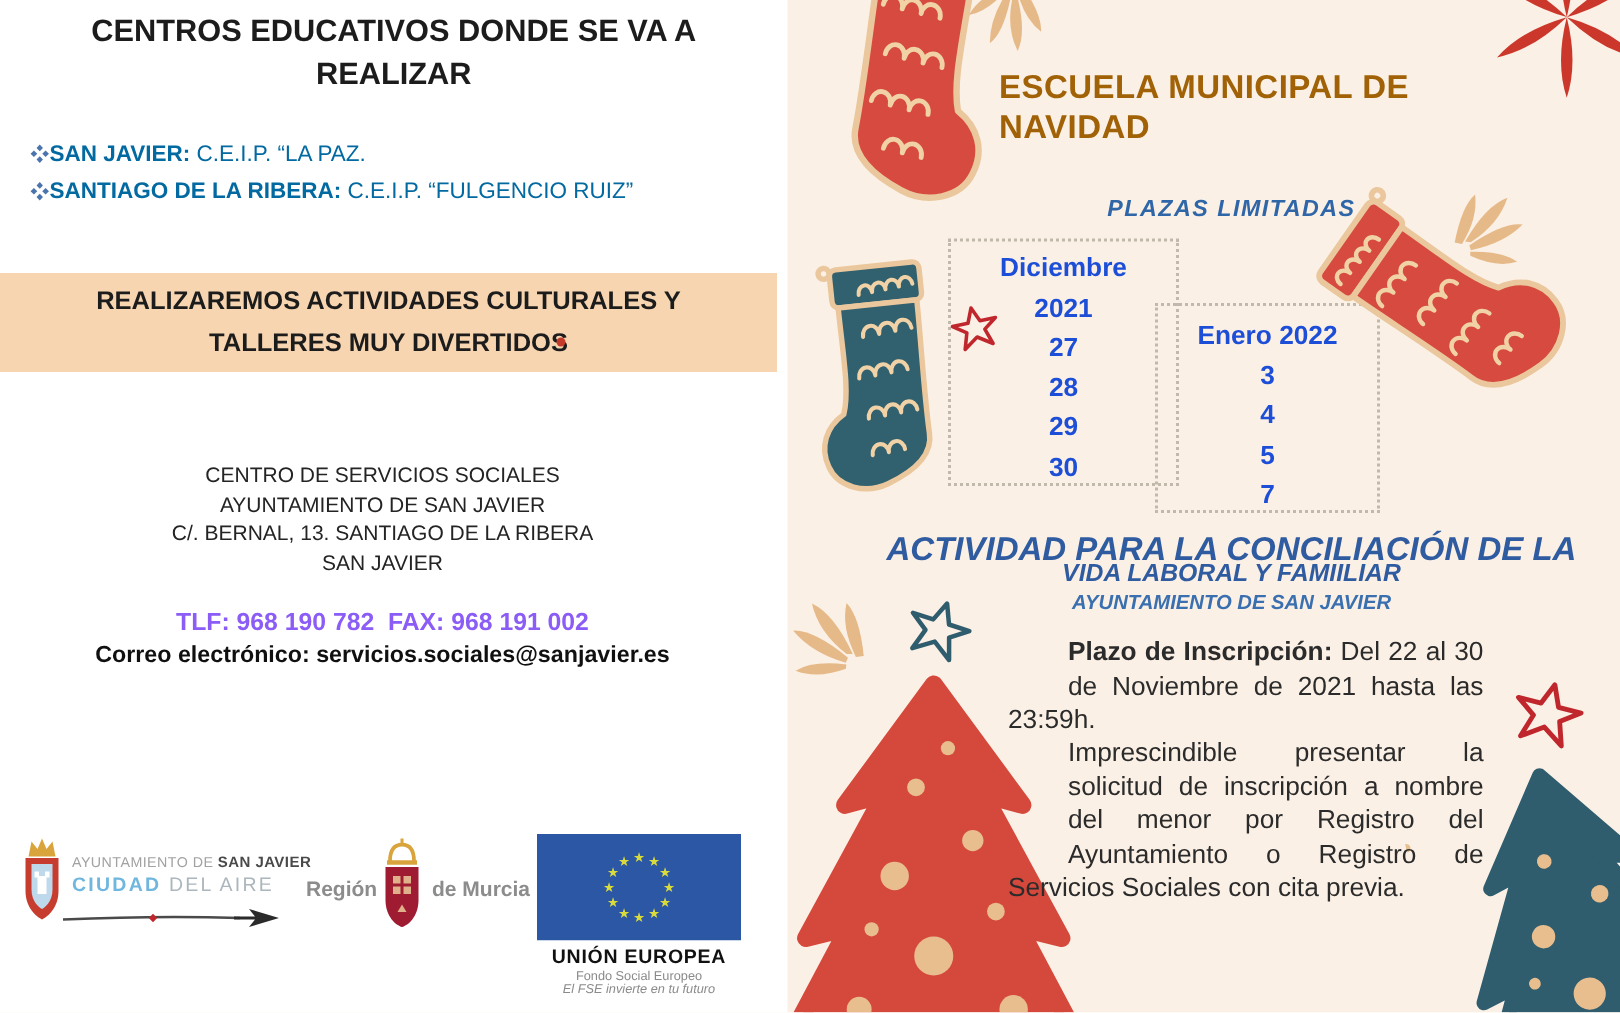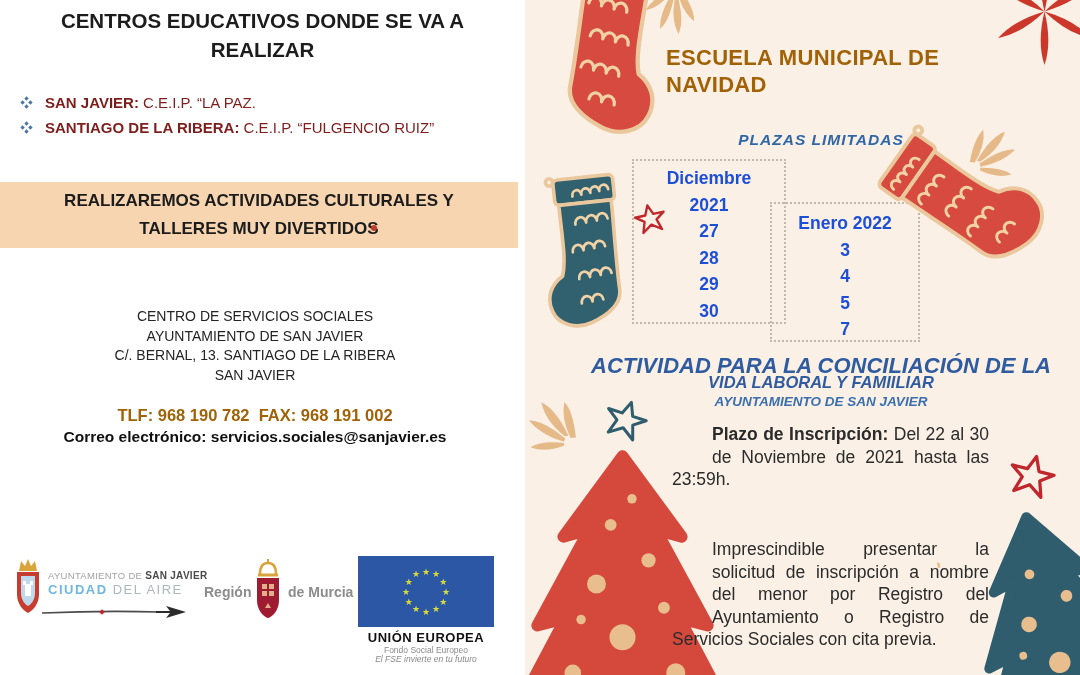--- a/index.html
+++ b/index.html
@@ -5,34 +5,34 @@
   html,body{margin:0;padding:0;background:#fff;}
   .poster{position:relative;width:1080px;height:675px;overflow:hidden;
           font-family:"Liberation Sans",sans-serif;background:#ffffff;}
   .abs{position:absolute;}
 
   
   .left-page{position:absolute;left:0;top:0;width:525px;height:675px;background:#ffffff;padding-left:15px;}
   .lp-title{position:absolute;left:30px;top:6px;width:465px;text-align:center;
             font-size:20.5px;font-weight:bold;line-height:29px;color:#1c1c1c;}
   .lp-list{position:absolute;left:20px;top:90px;width:490px;}
-  .lp-item{display:flex;align-items:center;gap:12px;height:24px;margin-bottom:1px;
-           font-size:15px;color:#7f1d1d;}
+  .lp-item{display:flex;align-items:center;height:24px;margin-bottom:1px;
+           font-size:15px;color:#0369a1;}
   .lp-item .pref{font-weight:bold;}
   .bullet{width:13px;height:13px;flex:0 0 13px;}
   .lp-banner{position:absolute;left:0;top:182px;width:518px;height:66px;background:#F7D5B1;
              box-sizing:border-box;padding-top:5px;}
   .lp-banner-text{display:block;width:470px;margin:0 auto;text-align:center;
                   font-size:17px;font-weight:bold;line-height:28px;color:#1c1c1c;}
   .banner-dot{position:absolute;left:371px;top:225px;width:6px;height:6px;border-radius:50%;
               background:#C43B2C;}
   .lp-address{position:absolute;left:0;top:307px;width:510px;text-align:center;
               font-size:14px;line-height:19.5px;color:#242424;}
   .lp-phone{position:absolute;left:0;top:406px;width:510px;text-align:center;
-            font-size:16.5px;font-weight:bold;color:#a16207;white-space:pre-wrap;}
+            font-size:16.5px;font-weight:bold;color:#8b5cf6;white-space:pre-wrap;}
   .lp-email{position:absolute;left:0;top:428px;width:510px;text-align:center;
             font-size:15.5px;font-weight:bold;color:#101010;}
 
   
   .sj-line1{position:absolute;left:48px;top:570px;font-size:9.5px;letter-spacing:.3px;color:#a2a2a2;white-space:nowrap;}
   .sj-line1 .b{font-weight:bold;color:#4a4a4a;font-size:10px;}
   .sj-line2{position:absolute;left:48px;top:582px;font-size:13px;letter-spacing:1.5px;white-space:nowrap;}
   .sj-line2 .blue{color:#6FB7DE;font-weight:bold;}
   .sj-line2 .gray{color:#ACB6BD;}
   .mu-word{position:absolute;top:584px;font-size:14px;color:#8C8C8C;font-weight:600;white-space:nowrap;}
@@ -54,21 +54,21 @@
   .box-dec{left:107px;top:159px;width:154px;height:165px;padding-top:4px;}
   .box-jan{left:245px;top:202px;width:150px;height:140px;padding-top:6px;}
   .act1{position:absolute;left:40px;top:353px;width:512px;text-align:center;z-index:3;
         font-size:22px;font-weight:bold;font-style:italic;color:#2F5BA0;}
   .act2{position:absolute;left:40px;top:373px;width:512px;text-align:center;z-index:3;
         font-size:16.5px;font-weight:bold;font-style:italic;color:#2F5BA0;}
   .actorg{position:absolute;left:40px;top:394px;width:512px;text-align:center;z-index:3;
           font-size:13.5px;font-style:italic;font-weight:600;color:#3A6FB0;}
   .para{position:absolute;left:147px;width:317px;z-index:3;font-size:17.5px;
         line-height:22.5px;color:#2b2b2b;}
-  .p1{top:423px;} .p2{top:538px;}
+  .p1{top:423px;} .p2{top:490px;}
   .jline{text-align:justify;text-align-last:justify;margin-left:40px;}
   .para .b{font-weight:bold;}
 </style>
 </head>
 <body>
 
 <div class="poster">
 
   <div class="left-page">
 

